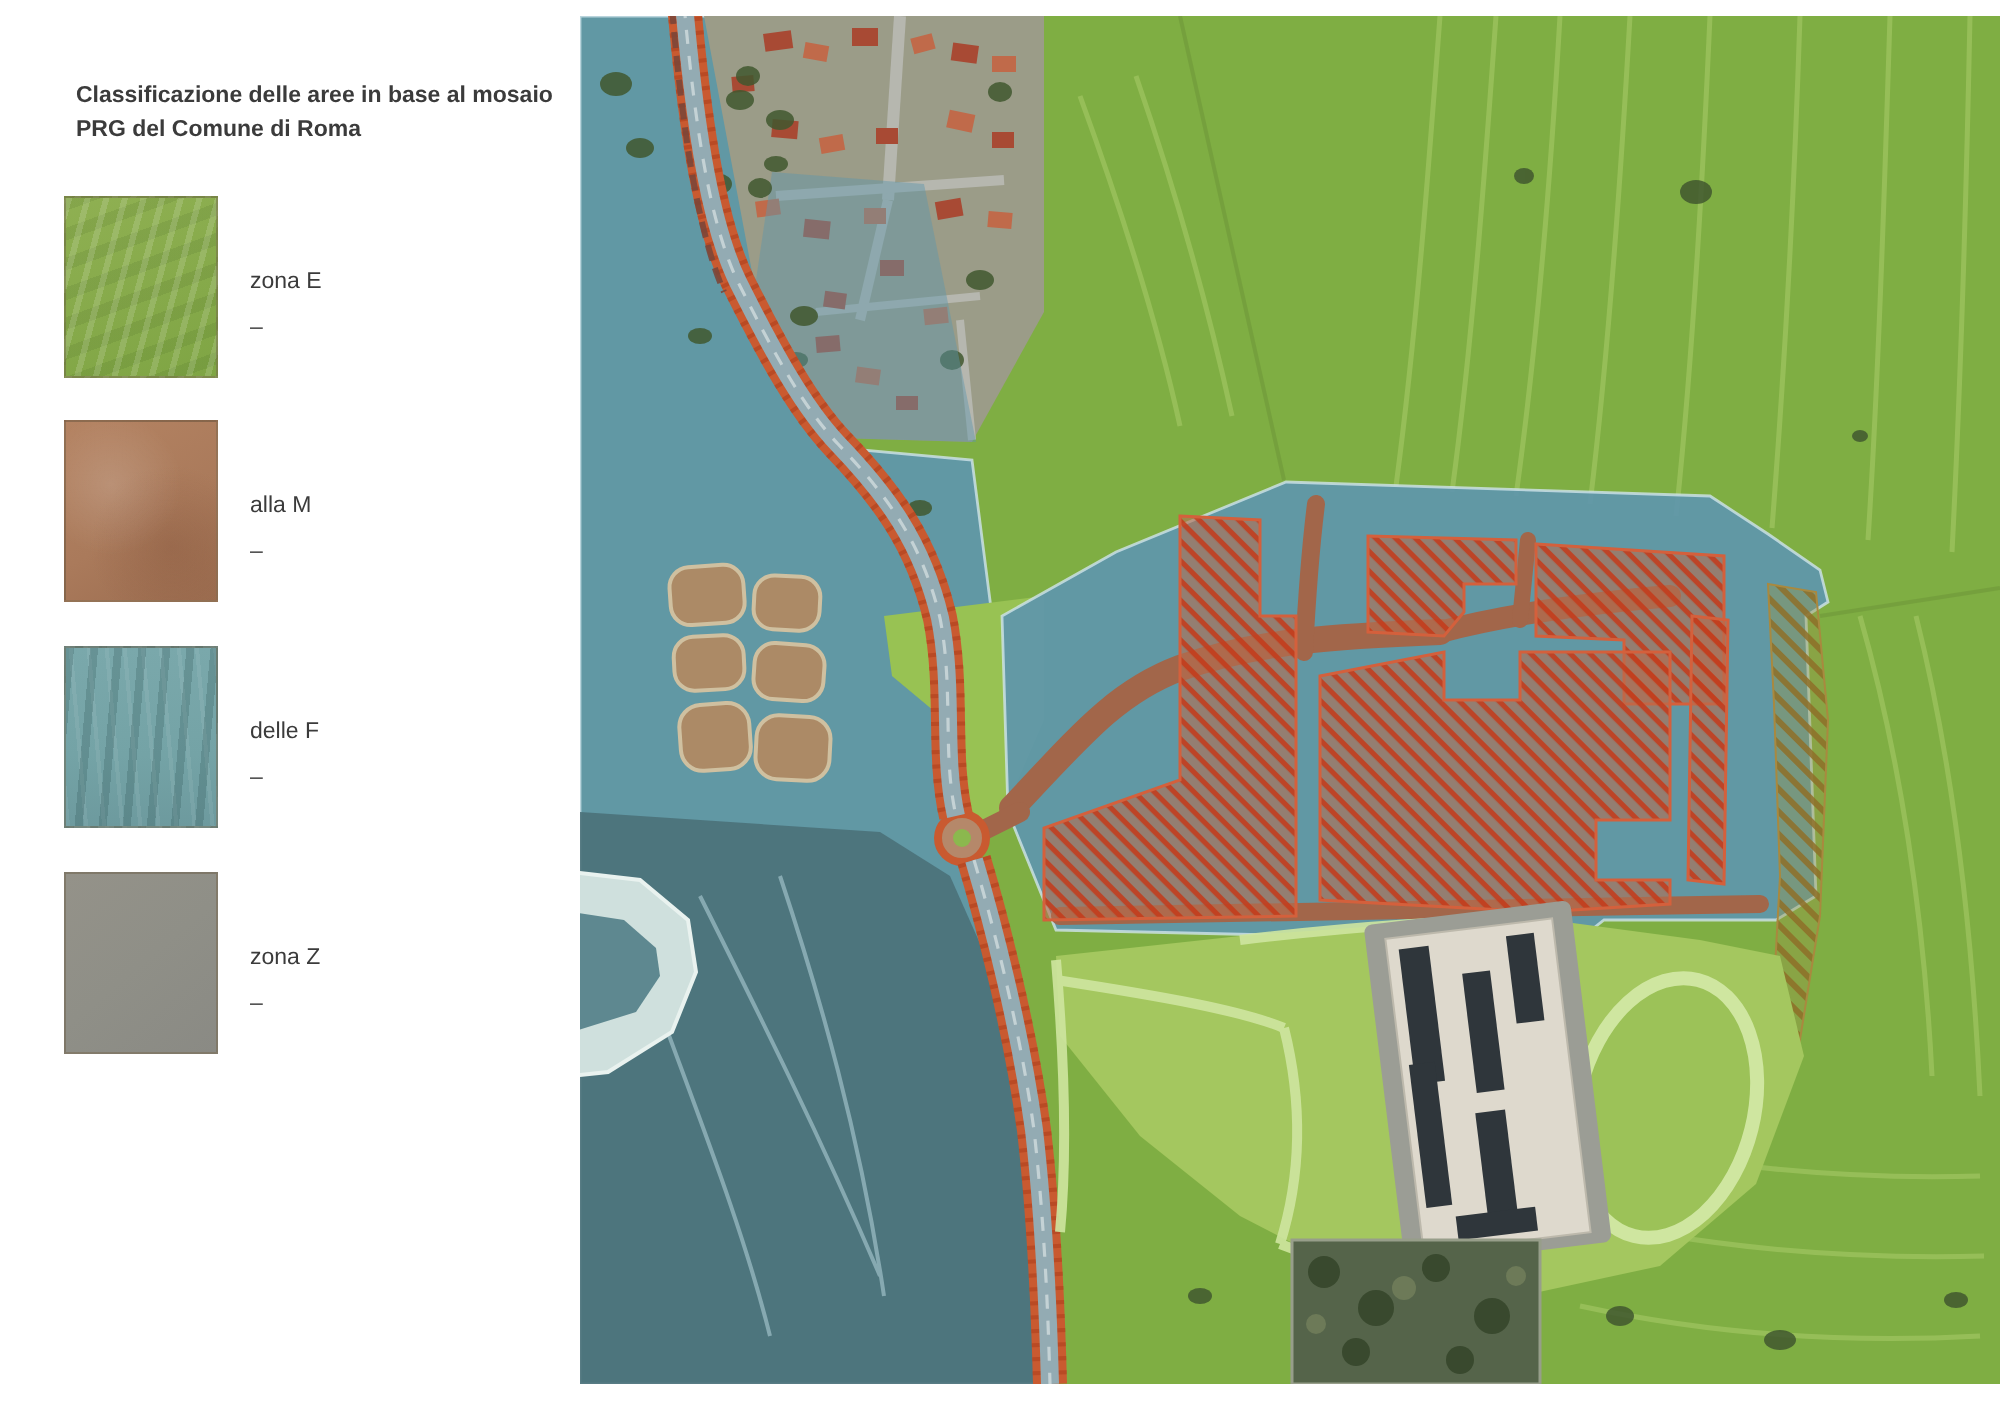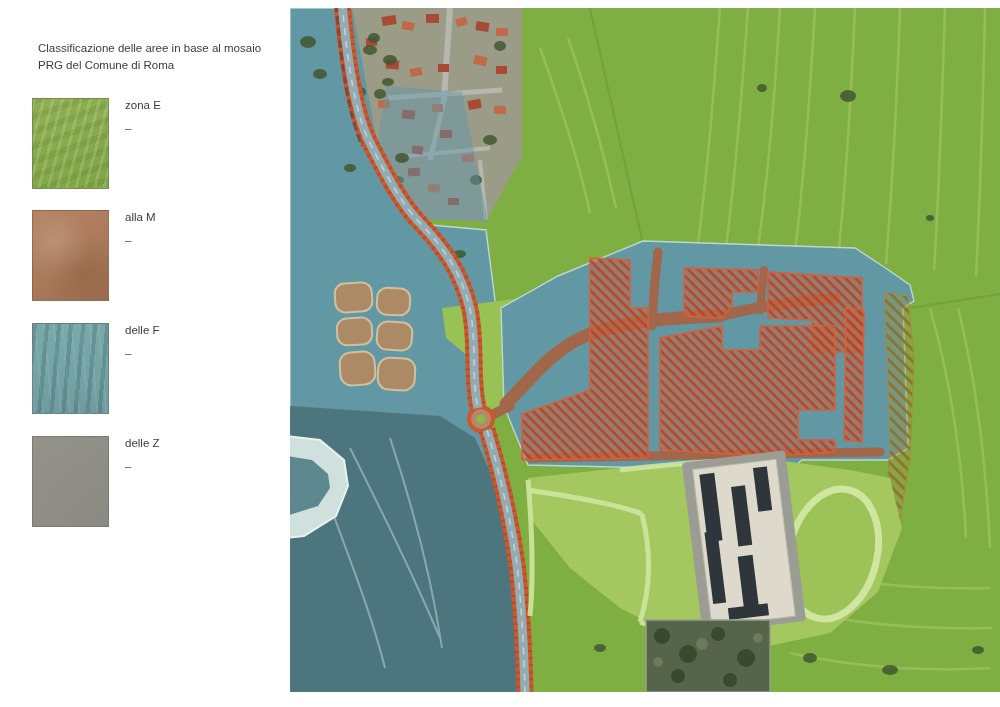--- a/index.html
+++ b/index.html
@@ -4,21 +4,21 @@
 <style>
   html,body{margin:0;padding:0;background:#ffffff;}
   .page{
     position:relative;width:1000px;height:707px;background:#ffffff;overflow:hidden;
     font-family:"Liberation Sans","DejaVu Sans",sans-serif;color:#3b3b3b;
   }
   
   .legend{position:absolute;left:0;top:0;width:290px;height:707px;}
   .legend-title{
     position:absolute;left:38px;top:40px;width:240px;
-    font-size:11.5px;line-height:1.5;white-space:pre-line;color:#3b3b3b;
+    font-size:11.5px;line-height:1.5;white-space:pre-line;color:#3b3b3b;font-weight:bold;
   }
   .legend-item{position:absolute;left:32px;width:250px;height:92px;}
   .li-0{top:98px}.li-1{top:210px}.li-2{top:323px}.li-3{top:436px}.li-4{top:549px}
   .swatch{
     position:absolute;left:0;top:0;width:77px;height:91px;
     border:1px solid rgba(110,95,70,.45);box-sizing:border-box;
   }
   .swatch-e{
     background:
       repeating-linear-gradient(105deg, rgba(255,255,255,.14) 0 3px, rgba(0,0,0,0) 3px 9px),
@@ -41,21 +41,21 @@
     background:linear-gradient(140deg, #949289, var(--sw-3,#8f8f87) 50%, #8a8a84);
   }
   .swatch-eurocity{
     background:
       repeating-linear-gradient(45deg, rgba(178,40,18,.55) 0 2px, rgba(0,0,0,0) 2px 6px),
       linear-gradient(100deg,
         #b25d40 0 28%, #bd7a57 28% 42%, #b25d40 42% 56%,
         #6f9cb0 56% 76%, #86b04b 76% 100%);
   }
   .li-labels{position:absolute;left:93px;top:0;width:172px;}
-  .zlabel{font-size:11.5px;line-height:1.35;color:#3b3b3b;}
+  .zlabel{font-size:11.5px;line-height:1.35;color:#3b3b3b;margin-top:36px;}
   .znote{font-size:11.5px;margin-top:8px;color:#4a4a4a;}
   
   .map{position:absolute;left:290px;top:8px;width:710px;height:684px;background:#7fae43;}
   .map svg{display:block;width:100%;height:100%;}
   .field{fill:var(--c-field-green,#7fae43);}
   .field-bright{fill:var(--c-field-green-light,#98c253);}
   .field-bright2{fill:#a4c75f;}
   .streak{stroke:var(--c-field-streak,#aecf6d);stroke-width:2.5;fill:none;opacity:.5;}
   .boundary{stroke:#6d9638;stroke-width:2;fill:none;opacity:.55;}
   .zblue{fill:var(--c-zone-blue,#5e96ad);fill-opacity:.92;stroke:#cfe4ea;stroke-width:1.4;stroke-opacity:.8;}
@@ -121,21 +121,21 @@
       <div class="swatch swatch-f"></div>
       <div class="li-labels">
         <div class="zlabel">delle F</div>
         <div class="znote">–</div>
       </div>
     </div>
 
     <div class="legend-item li-3">
       <div class="swatch swatch-z"></div>
       <div class="li-labels">
-        <div class="zlabel">delle Z</div>
+        <div class="zlabel">zona Z</div>
         <div class="znote">–</div>
       </div>
     </div>
 
   </div>
 
   <div class="map">
     <svg viewBox="0 0 710 684" preserveAspectRatio="none">
       <defs>
         <pattern id="hatchRed" width="7" height="7" patternUnits="userSpaceOnUse" patternTransform="rotate(45)">

